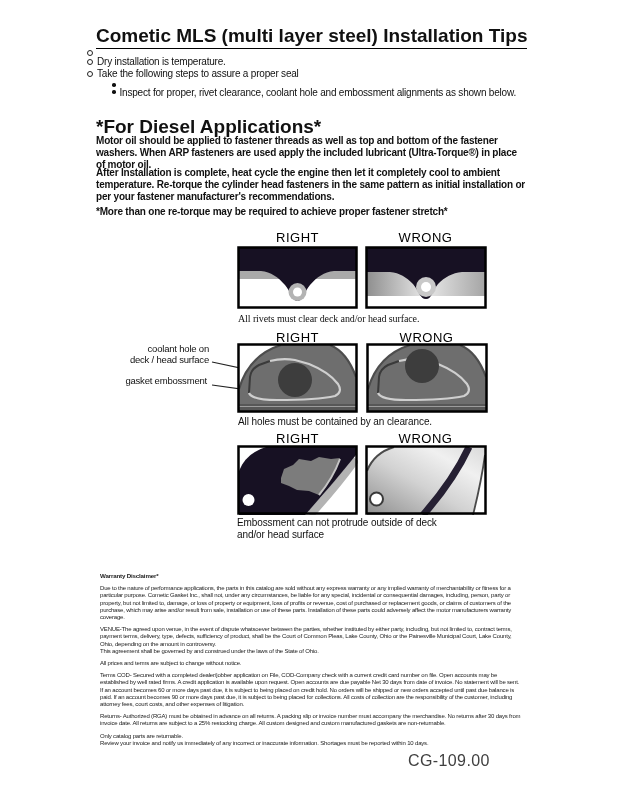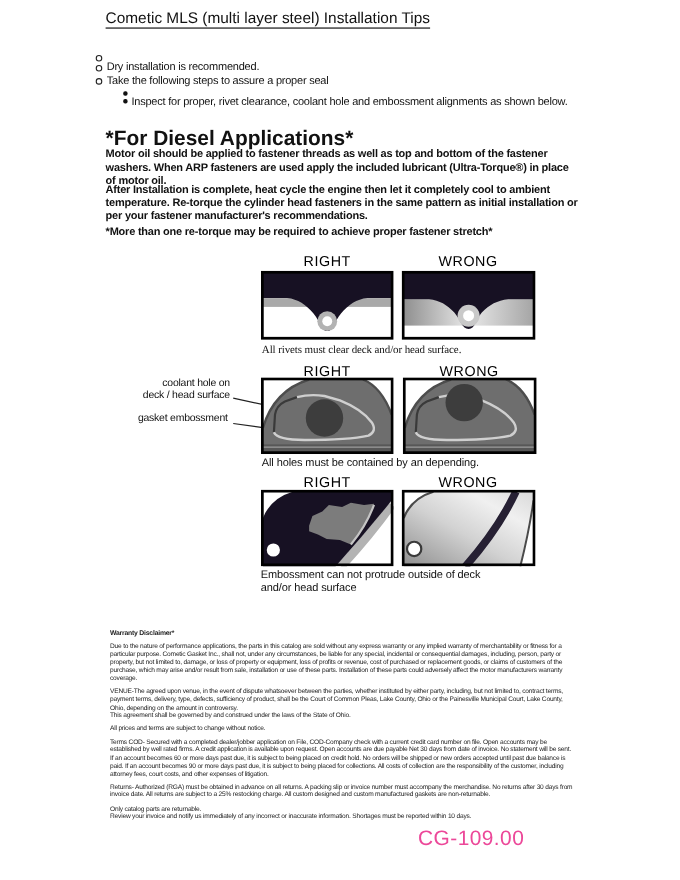--- a/index.html
+++ b/index.html
@@ -1,52 +1,52 @@
 <!DOCTYPE html>
 <html><head>
 <meta charset="utf-8">
 <style>
   html,body{margin:0;padding:0;background:#ffffff;}
   body{width:618px;height:800px;position:relative;overflow:hidden;
        font-family:"Liberation Sans","DejaVu Sans",sans-serif;color:#111;}
   .abs{position:absolute;}
-  .page-title{left:96px;top:8px;font-size:14px;font-weight:normal;
+  .page-title{left:96px;top:25px;font-size:19px;font-weight:bold;
               border-bottom:1.5px solid #000;padding-bottom:1px;letter-spacing:0;}
   .bullets{left:87px;top:47px;font-size:10px;letter-spacing:-0.2px;line-height:11.8px;}
   .b-row{display:flex;align-items:flex-start;}
   .o-mark{width:4px;height:4px;border:1px solid #222;border-radius:50%;
           display:inline-block;margin:3.2px 4px 0 0;flex:0 0 auto;}
   .sub{margin-left:25px;}
   .d-mark{width:3.5px;height:3.5px;background:#111;border-radius:50%;
           display:inline-block;margin:3.6px 4px 0 0;flex:0 0 auto;}
   .diesel-h{left:96px;top:116px;font-size:19px;font-weight:bold;}
   .para{left:96px;width:432px;font-size:10px;letter-spacing:-0.2px;line-height:11.8px;font-weight:bold;}
   .p1{top:135px;} .p2{top:167px;} .p3{top:206px;}
   .dw-label{font-size:13px;letter-spacing:0.5px;text-align:center;width:121px;color:#000000;}
   .cap{font-size:10px;letter-spacing:-0.1px;line-height:11.5px;}
   .pre{white-space:pre-line;}
   .panel{display:block;}
   .side-lab{font-size:9.5px;letter-spacing:-0.2px;line-height:10.8px;text-align:right;width:110px;}
   .warranty{left:100px;top:572px;width:422px;font-size:6px;letter-spacing:-0.18px;line-height:7.2px;color:#222;}
   .w-head{font-weight:bold;margin:0 0 6px 0;font-size:6.2px;}
   .wpara{margin:0 0 5px 0;white-space:pre-line;}
-  .footer-code{left:380px;top:752px;font-size:19px;letter-spacing:0.4px;color:#ec4899;}
+  .footer-code{left:408px;top:752px;font-size:16px;letter-spacing:0.4px;color:#404040;}
 </style>
 </head>
 <body>
 
 <div class="abs page-title">Cometic MLS (multi layer steel) Installation Tips</div>
 
 <div class="abs bullets">
   <div class="b-row">
     <span class="o-mark"></span>
   </div>
   <div class="b-row">
     <span class="o-mark"></span>
-    <span>Dry installation is recommended.</span>
+    <span>Dry installation is temperature.</span>
   </div>
   <div class="b-row">
     <span class="o-mark"></span>
     <span>Take the following steps to assure a proper seal</span>
   </div>
   <div class="b-row sub">
     <span class="d-mark"></span>
   </div>
   <div class="b-row sub">
     <span class="d-mark"></span>
@@ -124,21 +124,21 @@
   <path d="M120,34 Q111,9 94,2 L120,2 Z" fill="#ffffff"></path>
   <path d="M120,34 Q111,9 94,2" fill="none" stroke="#4d4d4d" stroke-width="2.2"></path>
   <rect x="2" y="61" width="118" height="7.5" fill="#575757"></rect>
   <line x1="2" y1="63.5" x2="120" y2="63.5" stroke="#9c9c9c" stroke-width="1"></line>
   <path d="M12,50 L13,34 Q14,26 22,22 L33,18" fill="none" stroke="#3a3a3a" stroke-width="2"></path>
   <path d="M33,18 Q45,15 58,17 L72,21 Q92,29 101,41 Q106,49 98,53 Q80,57 40,57 Q15,57 12,50" fill="none" stroke="#cfcfcf" stroke-width="2.2"></path>
   <circle cx="56" cy="23" r="17" fill="#3d3d3d"></circle>
   <rect x="1.5" y="1.5" width="119" height="67" fill="none" stroke="#000" stroke-width="2.5"></rect>
 </svg>
 
-<div class="abs cap" style="left:238px;top:416px;">All holes must be contained by an depending.</div>
+<div class="abs cap" style="left:238px;top:416px;">All holes must be contained by an clearance.</div>
 
 <div class="abs dw-label" style="left:237px;top:431px;">RIGHT</div>
 <div class="abs dw-label" style="left:365px;top:431px;">WRONG</div>
 
 <svg class="abs panel" style="left:237px;top:445px;" width="121" height="70" viewBox="0 0 121 70">
   <rect x="1.5" y="1.5" width="118" height="67" fill="#ffffff"></rect>
   <path d="M73,70 Q99,42 119,14" fill="none" stroke="#b3b3b3" stroke-width="8"></path>
   <path d="M29,2 L119,2 L119,10 Q95,40 68,70 L2,70 L2,26 Q9,8 29,2 Z" fill="#171123"></path>
   <path d="M44,33 L47,24 L56,20 L62,14 L74,16 L82,12 L94,14 L103,13 Q97,32 82,50 L72,46 L60,45 L52,41 L44,38 Z" fill="#7c7c7c"></path>
   <path d="M103,14 Q96,33 82,50" fill="none" stroke="#c4c4c4" stroke-width="2"></path>

